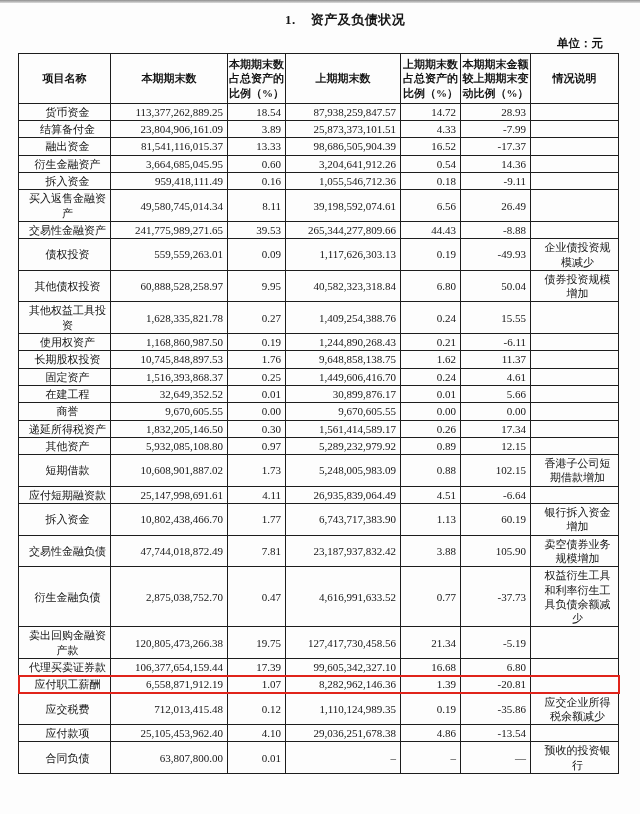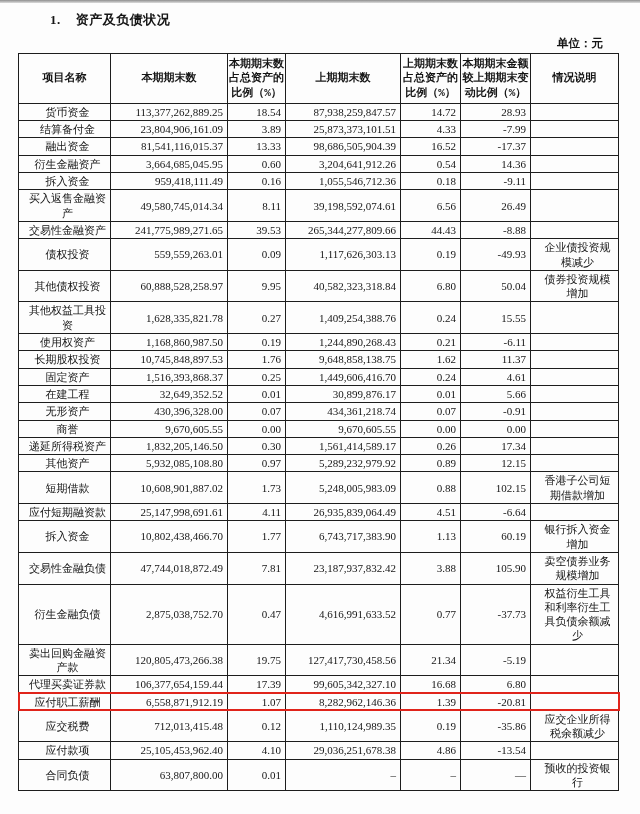--- a/index.html
+++ b/index.html
@@ -12,20 +12,21 @@
   }
   .top-edge {
     height: 3px;
     background: linear-gradient(to bottom, #8f8f8f, #dcdcdc);
   }
   .doc-title {
     margin: 8px 0 7px 50px;
     font-size: 13px;
     font-weight: bold;
     letter-spacing: 0.5px;
+    text-align: center;
   }
   .doc-title .title-num { margin-right: 15px; }
   .unit-label {
     text-align: right;
     margin: 3px 37px 2px 0;
     font-size: 11.5px;
     font-weight: bold;
   }
   table.fin-table {
     border-collapse: collapse;
@@ -38,21 +39,20 @@
     border: 1px solid #1d1d1d;
     overflow: hidden;
   }
   .fin-table th {
     font-weight: bold;
     text-align: center;
     vertical-align: middle;
     padding: 3px 1px;
     line-height: 1.3;
     word-break: break-all;
-    font-family: Liberation Mono, monospace;
   }
   .fin-table td {
     padding: 1px 3px;
     line-height: 1.3;
     vertical-align: middle;
     word-break: break-all;
   }
   .fin-table td.c-num { text-align: right; padding-right: 4px; }
   .fin-table td.c-name, .fin-table td.c-note { text-align: center; padding-left: 9px; }
   tr.highlight {
@@ -220,29 +220,20 @@
       <tr>
     <td class="c-name">在建工程</td>
     <td class="c-num">32,649,352.52</td>
     <td class="c-num">0.01</td>
     <td class="c-num">30,899,876.17</td>
     <td class="c-num">0.01</td>
     <td class="c-num">5.66</td>
     <td class="c-note"></td>
   </tr>
       <tr>
-    <td class="c-name">无形资产</td>
-    <td class="c-num">430,396,328.00</td>
-    <td class="c-num">0.07</td>
-    <td class="c-num">434,361,218.74</td>
-    <td class="c-num">0.07</td>
-    <td class="c-num">-0.91</td>
-    <td class="c-note"></td>
-  </tr>
-      <tr>
     <td class="c-name">商誉</td>
     <td class="c-num">9,670,605.55</td>
     <td class="c-num">0.00</td>
     <td class="c-num">9,670,605.55</td>
     <td class="c-num">0.00</td>
     <td class="c-num">0.00</td>
     <td class="c-note"></td>
   </tr>
       <tr>
     <td class="c-name">递延所得税资产</td>

